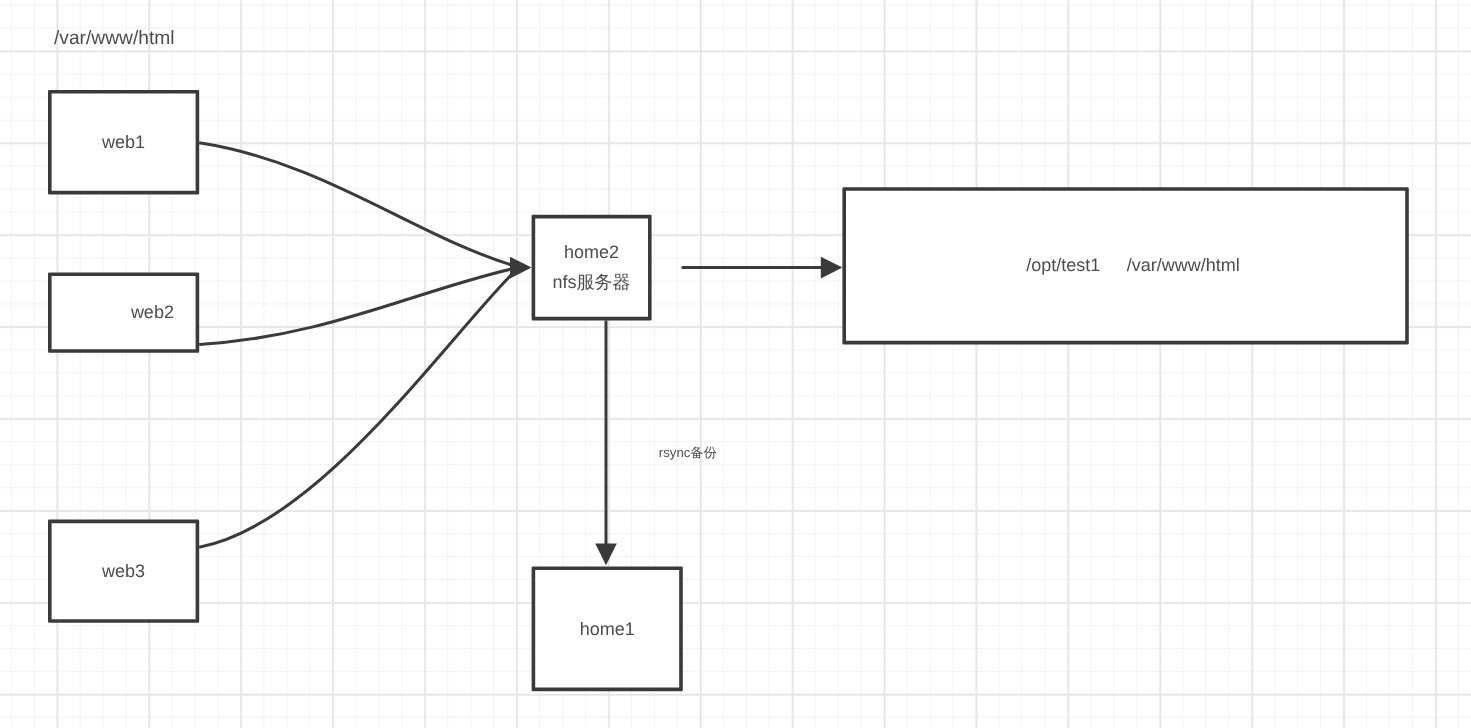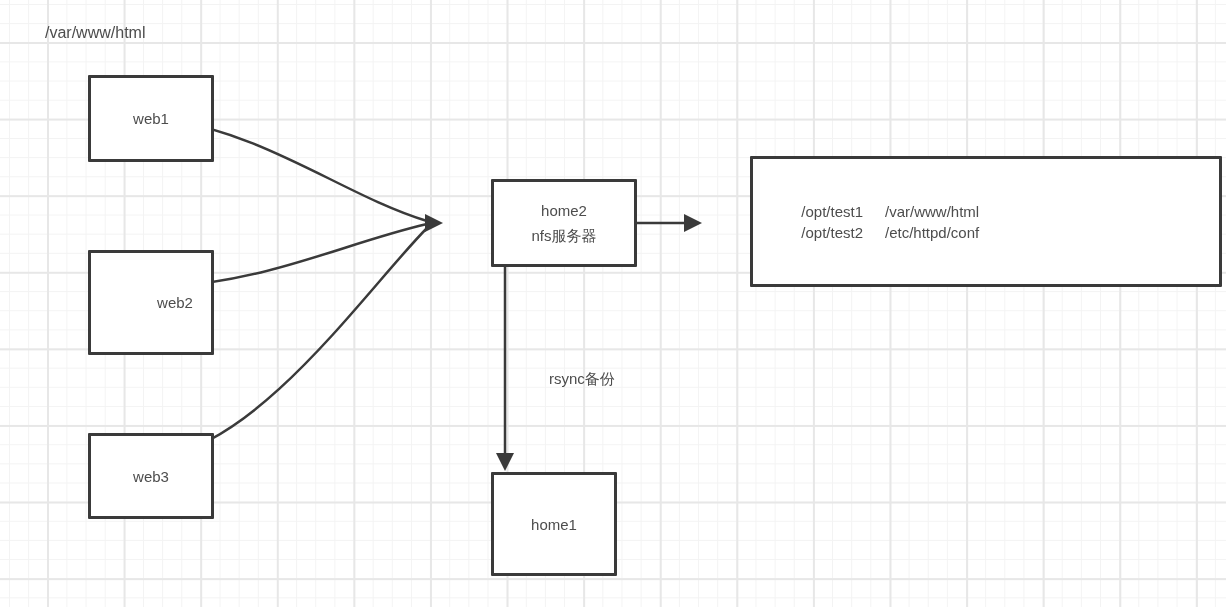--- a/index.html
+++ b/index.html
@@ -51,44 +51,44 @@
     stroke: none;
   }
   .node {
     position: absolute;
     box-sizing: border-box;
     background: #ffffff;
     border: 3px solid #3a3a3a;
     border-radius: 1px;
     display: flex;
     flex-direction: column;
+    align-items: center;
     justify-content: center;
     color: #4d4d4d;
     font-size: 15px;
     text-align: center;
-    margin-left: 48px;
   }
   .node-web1  { left: 40px;  top: 75px;  width: 126px; height: 87px;  }
-  .node-web2  { left: 40px;  top: 250px; width: 126px; height: 105px; padding-left: 48px;  }
+  .node-web2  { left: 40px;  top: 227px; width: 126px; height: 67px; padding-left: 48px;  }
   .node-web3  { left: 40px;  top: 433px; width: 126px; height: 86px;  }
-  .node-home2 { left: 443px; top: 179px; width: 146px; height: 88px; line-height: 25px; }
+  .node-home2 { left: 443px; top: 179px; width: 100px; height: 88px; line-height: 25px; }
   .node-home1 { left: 443px; top: 472px; width: 126px; height: 104px;  }
   .node-mount { left: 702px; top: 156px; width: 472px; height: 131px; }
   .mount-row {
     display: grid;
     grid-template-columns: 110px 130px;
     column-gap: 22px;
     line-height: 21px;
   }
   .mount-src { text-align: right; }
   .mount-dst { text-align: left; }
   .float-label {
     position: absolute;
     color: #4d4d4d;
-    font-size: 15px;
+    font-size: 11px;
     white-space: nowrap;
   }
   .label-root-path { left: 45px;  top: 24px;  font-size: 16px; }
   .label-rsync     { left: 549px; top: 370px; }
 </style>
 </head>
 <body>
 
 <div class="canvas">
 
@@ -125,24 +125,20 @@
   <div class="node node-home2">
     <div>home2</div>
     <div>nfs服务器</div>
   </div>
 
   <div class="node node-mount">
     <div class="mount-row">
       <span class="mount-src">/opt/test1</span>
       <span class="mount-dst">/var/www/html</span>
     </div>
-    <div class="mount-row">
-      <span class="mount-src">/opt/test2</span>
-      <span class="mount-dst">/etc/httpd/conf</span>
-    </div>
   </div>
 
   <div class="float-label label-rsync">rsync备份</div>
 
   <div class="node node-home1">
     <span>home1</span>
   </div>
 
 </div>
 

